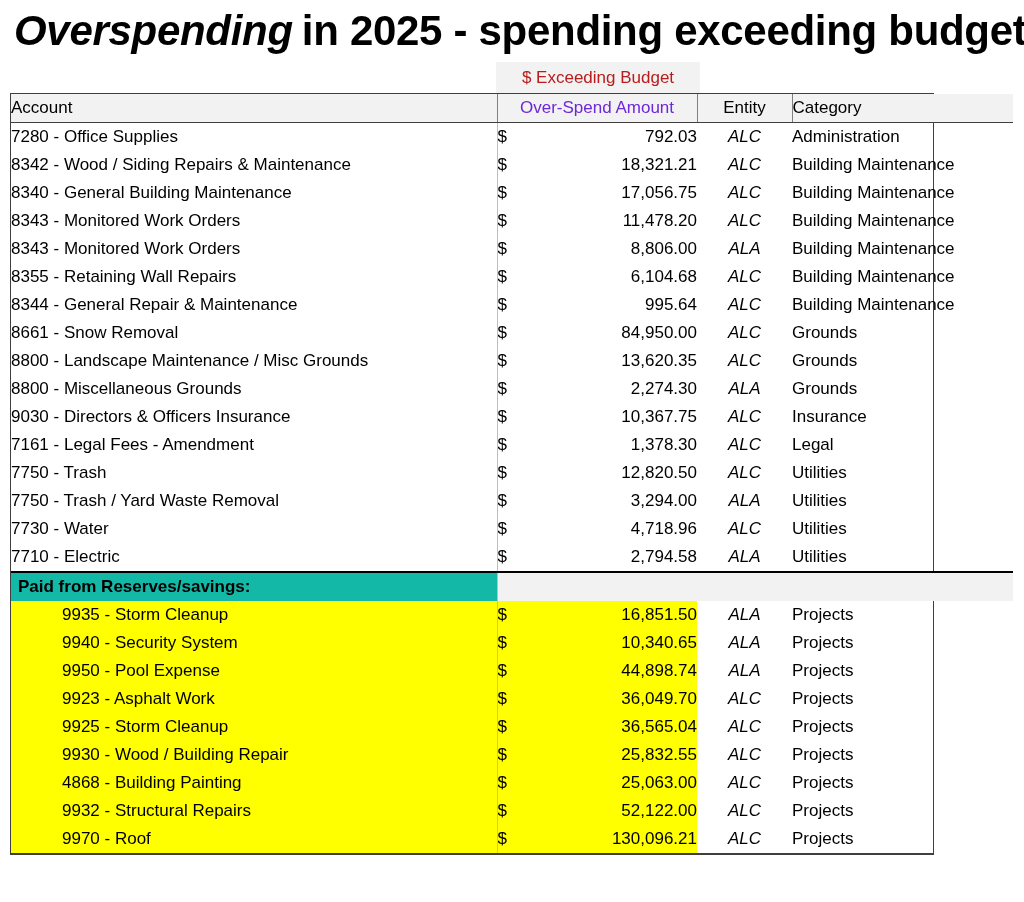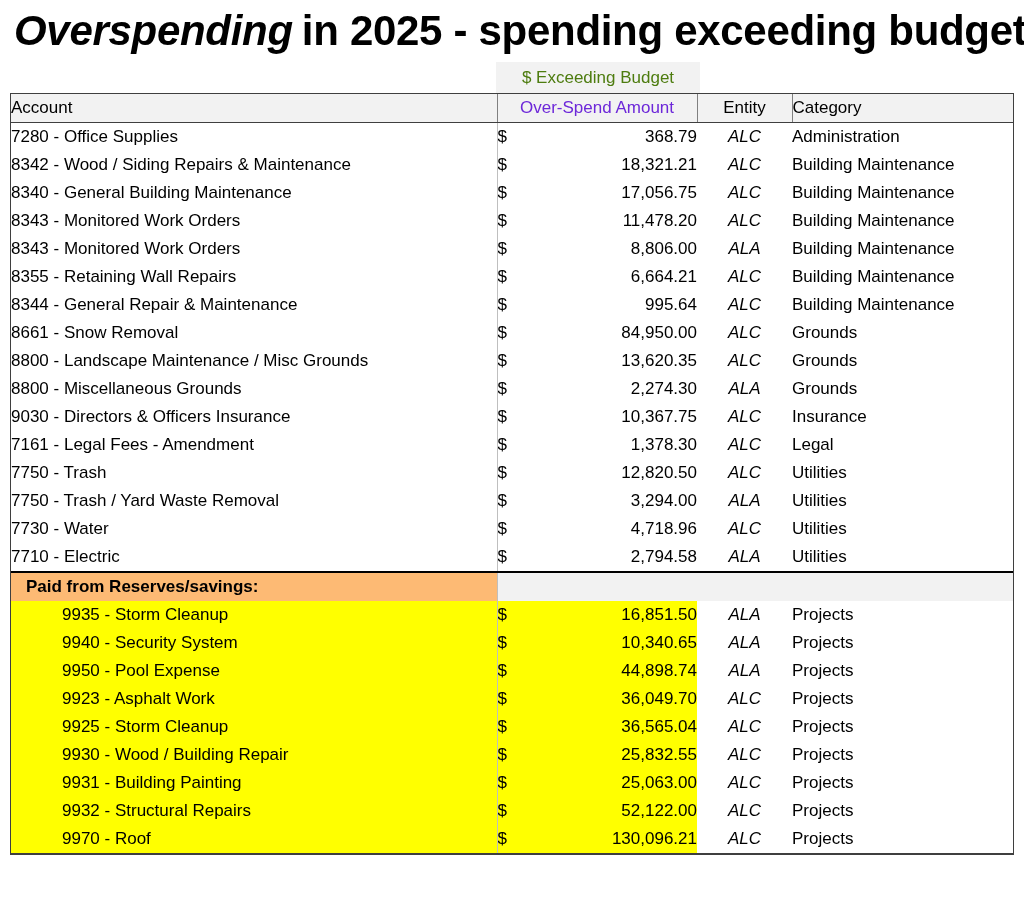--- a/index.html
+++ b/index.html
@@ -39,32 +39,32 @@
     position: relative;
     height: 31px;
   }
   .superhead-cell {
     position: absolute;
     left: 496px;
     top: 0;
     width: 204px;
     height: 31px;
     background: #f2f2f2;
-    color: #4d7c0f;
+    color: #b91c1c;
     font-size: 17px;
     display: flex;
     align-items: center;
     justify-content: center;
     box-sizing: border-box;
   }
 
   
   .sheet {
     margin-left: 10px;
-    width: 1004px;
+    width: 924px;
     border: 1.5px solid #3f3f3f;
     border-bottom: 2.5px solid #3f3f3f;
     box-sizing: border-box;
     background: #ffffff;
   }
   table.grid {
     border-collapse: collapse;
     width: 100%;
     table-layout: fixed;
   }
@@ -114,23 +114,23 @@
     text-align: left;
     border-left: 1.2px solid #d9d9d9;
   }
   td.amt      { text-align: right; padding-right: 9px; }
   td.entity   { text-align: center; font-style: italic; }
   td.cat      { padding-left: 7px; }
 
   
   tr.section td { border-top: 2px solid #000000; }
   tr.section td.account {
-    background: #fdba74;
+    background: #14b8a6;
     font-weight: bold;
-    padding-left: 15px;
+    padding-left: 7px;
   }
   tr.section td.cur,
   tr.section td.amt { background: #f2f2f2; }
   tr.section td.entity,
   tr.section td.cat { background: #f2f2f2; }
 
   
   tr.hl td.account,
   tr.hl td.cur,
   tr.hl td.amt { background: #ffff00; }
@@ -164,21 +164,21 @@
     <tbody id="table-body">
         <tr class="head">
           <td class="h-account">Account</td>
           <td class="h-amount" colspan="2">Over-Spend Amount</td>
           <td class="h-entity">Entity</td>
           <td class="h-category">Category</td>
         </tr>
         <tr>
           <td class="account">7280 - Office Supplies</td>
           <td class="cur">$</td>
-          <td class="amt">368.79</td>
+          <td class="amt">792.03</td>
           <td class="entity">ALC</td>
           <td class="cat">Administration</td>
         </tr>
         <tr>
           <td class="account">8342 - Wood / Siding Repairs &amp; Maintenance</td>
           <td class="cur">$</td>
           <td class="amt">18,321.21</td>
           <td class="entity">ALC</td>
           <td class="cat">Building Maintenance</td>
         </tr>
@@ -199,21 +199,21 @@
         <tr>
           <td class="account">8343 - Monitored Work Orders</td>
           <td class="cur">$</td>
           <td class="amt">8,806.00</td>
           <td class="entity">ALA</td>
           <td class="cat">Building Maintenance</td>
         </tr>
         <tr>
           <td class="account">8355 - Retaining Wall Repairs</td>
           <td class="cur">$</td>
-          <td class="amt">6,664.21</td>
+          <td class="amt">6,104.68</td>
           <td class="entity">ALC</td>
           <td class="cat">Building Maintenance</td>
         </tr>
         <tr>
           <td class="account">8344 - General Repair &amp; Maintenance</td>
           <td class="cur">$</td>
           <td class="amt">995.64</td>
           <td class="entity">ALC</td>
           <td class="cat">Building Maintenance</td>
         </tr>
@@ -323,21 +323,21 @@
           <td class="cat">Projects</td>
         </tr>
         <tr class="hl">
           <td class="account">9930 - Wood / Building Repair</td>
           <td class="cur">$</td>
           <td class="amt">25,832.55</td>
           <td class="entity">ALC</td>
           <td class="cat">Projects</td>
         </tr>
         <tr class="hl">
-          <td class="account">9931 - Building Painting</td>
+          <td class="account">4868 - Building Painting</td>
           <td class="cur">$</td>
           <td class="amt">25,063.00</td>
           <td class="entity">ALC</td>
           <td class="cat">Projects</td>
         </tr>
         <tr class="hl">
           <td class="account">9932 - Structural Repairs</td>
           <td class="cur">$</td>
           <td class="amt">52,122.00</td>
           <td class="entity">ALC</td>

